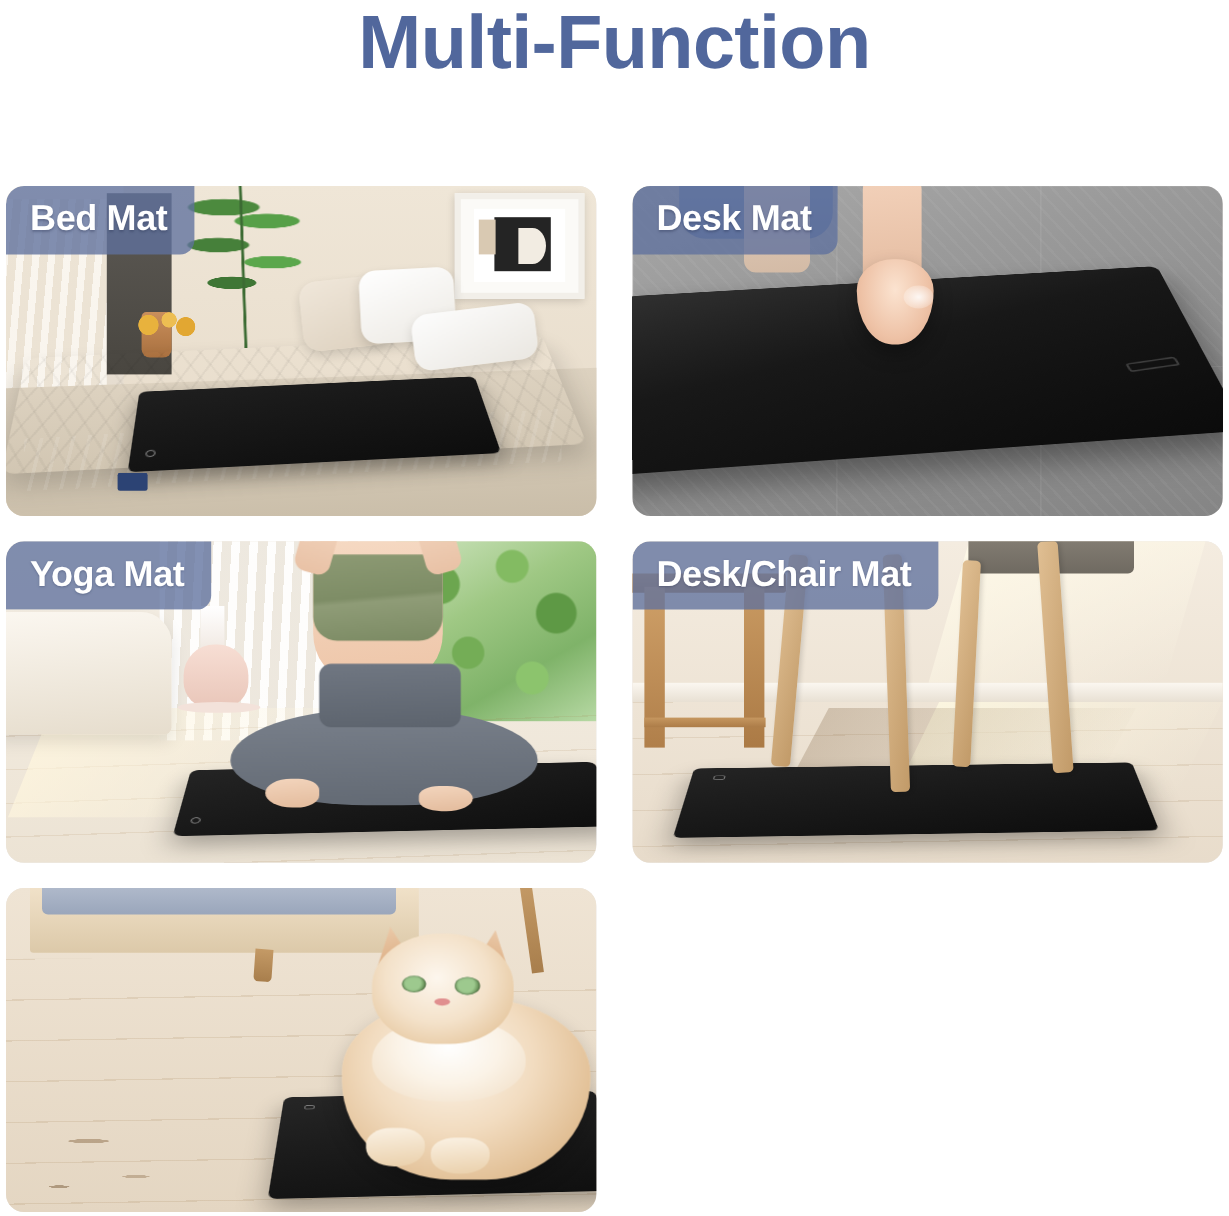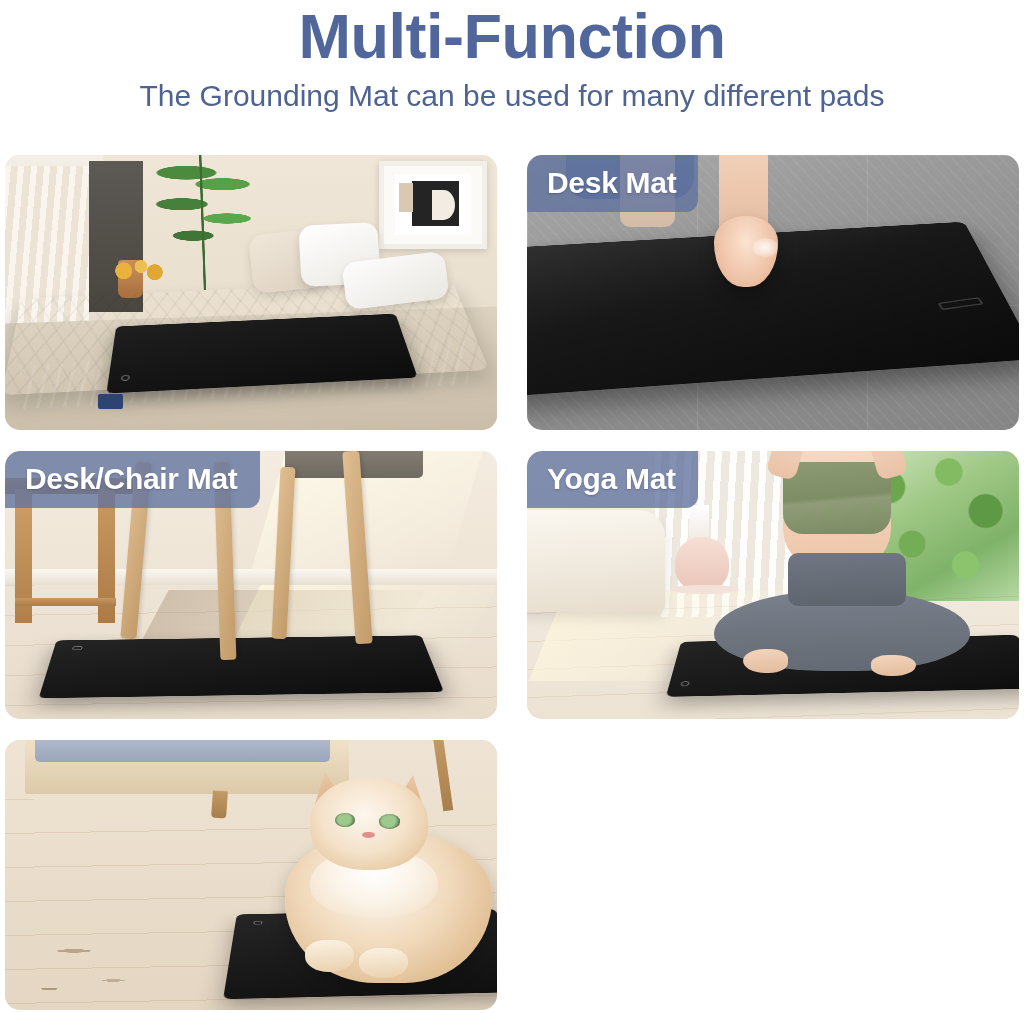--- a/index.html
+++ b/index.html
@@ -361,21 +361,20 @@
   .p6-paw-l { position:absolute; left:61%; top:74%; width:10%; height:12%;
       background: linear-gradient(175deg,#fbf2e4,#ead0ab); border-radius:42% 42% 48% 48%; }
   .p6-paw-r { position:absolute; left:72%; top:77%; width:10%; height:11%;
       background: linear-gradient(175deg,#fbf2e4,#ead0ab); border-radius:42% 42% 48% 48%; }
 </style>
 </head>
 <body>
 
 <div class="header">
   <div class="main-title">Multi-Function</div>
-  <div class="sub-title">The Grounding Mat can be used for many different pads</div>
 </div>
 
 <div class="grid">
 
 
   <div class="panel">
     <div class="scene">
       <div class="p2-wall"></div>
       <div class="p2-wall-l"></div>
       <div class="p2-curtain"></div>
@@ -394,38 +393,67 @@
       <div class="p2-mattress"></div>
       <div class="p2-side"></div>
       <div class="p2-pil p2-pil1"></div>
       <div class="p2-pil p2-pil2"></div>
       <div class="p2-pil p2-pil3"></div>
       <div class="p2-mat">
         <div class="p2-mat-dot"></div>
       </div>
       <div class="p2-tag"></div>
     </div>
+    <div class="badge">Bed Mat</div>
   </div>
 
   <div class="panel">
     <div class="scene">
       <div class="p3-floor"></div>
       <div class="p3-tiles"></div>
       <div class="p3-tex"></div>
       <div class="p3-mat">
 
         <div class="p3-handle"></div>
       </div>
       <div class="p3-pants"></div>
       <div class="p3-leg2"></div>
       <div class="p3-leg"></div>
       <div class="p3-foot"></div>
       <div class="p3-foot-gloss"></div>
     </div>
     <div class="badge">Desk Mat</div>
+  </div>
+
+  <div class="panel">
+    <div class="scene">
+      <div class="p4-wall"></div>
+      <div class="p4-window">
+        <div class="p4-win-leaf"></div>
+      </div>
+      <div class="p4-sheer"></div>
+      <div class="p4-floor"></div>
+      <div class="p4-floor-light"></div>
+      <div class="p4-sofa"></div>
+      <div class="p4-lamp-p"></div>
+      <div class="p4-lamp-b"></div>
+      <div class="p4-lamp-base"></div>
+      <div class="p4-mat">
+        <div class="p4-mat-dot"></div>
+      </div>
+      <div class="p4-legs"></div>
+      <div class="p4-foot-a"></div>
+      <div class="p4-foot-b"></div>
+      <div class="p4-torso"></div>
+      <div class="p4-waist"></div>
+      <div class="p4-bra"></div>
+      <div class="p4-arm-l"></div>
+      <div class="p4-arm-r"></div>
+    </div>
+    <div class="badge">Yoga Mat</div>
   </div>
 
   <div class="panel">
     <div class="scene">
       <div class="p5-wall"></div>
       <div class="p5-sun"></div>
       <div class="p5-base"></div>
       <div class="p5-floor"></div>
       <div class="p5-floor-sun"></div>
       <div class="p5-shadow"></div>
@@ -440,48 +468,20 @@
       <div class="p5-leg p5-leg1"></div>
       <div class="p5-leg p5-leg2"></div>
       <div class="p5-leg p5-leg3"></div>
       <div class="p5-leg p5-leg4"></div>
     </div>
     <div class="badge">Desk/Chair Mat</div>
   </div>
 
   <div class="panel">
     <div class="scene">
-      <div class="p4-wall"></div>
-      <div class="p4-window">
-        <div class="p4-win-leaf"></div>
-      </div>
-      <div class="p4-sheer"></div>
-      <div class="p4-floor"></div>
-      <div class="p4-floor-light"></div>
-      <div class="p4-sofa"></div>
-      <div class="p4-lamp-p"></div>
-      <div class="p4-lamp-b"></div>
-      <div class="p4-lamp-base"></div>
-      <div class="p4-mat">
-        <div class="p4-mat-dot"></div>
-      </div>
-      <div class="p4-legs"></div>
-      <div class="p4-foot-a"></div>
-      <div class="p4-foot-b"></div>
-      <div class="p4-torso"></div>
-      <div class="p4-waist"></div>
-      <div class="p4-bra"></div>
-      <div class="p4-arm-l"></div>
-      <div class="p4-arm-r"></div>
-    </div>
-    <div class="badge">Yoga Mat</div>
-  </div>
-
-  <div class="panel">
-    <div class="scene">
       <div class="p6-wall"></div>
       <div class="p6-sofa"></div>
       <div class="p6-sofa-cush"></div>
       <div class="p6-sofa-leg1"></div>
       <div class="p6-sofa-leg2"></div>
       <div class="p6-floor"></div>
       <div class="p6-floor-grain"></div>
       <div class="p6-mat">
         <div class="p6-mat-dot"></div>
       </div>

